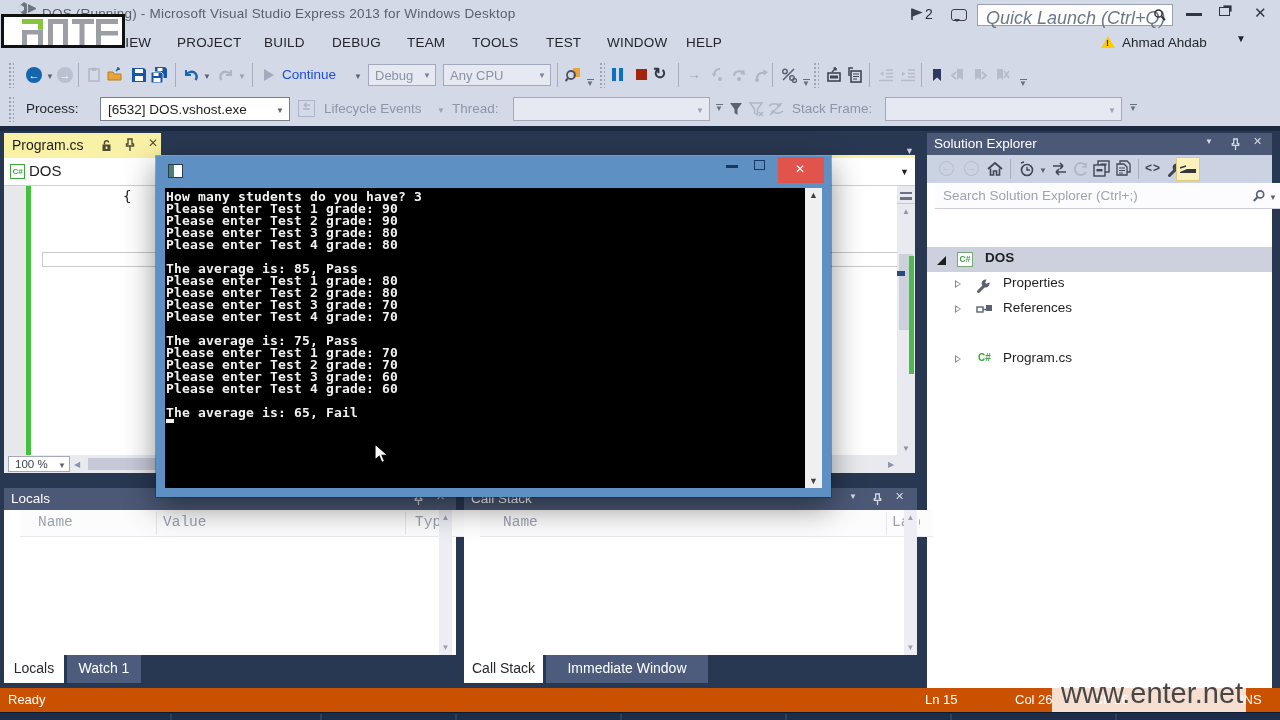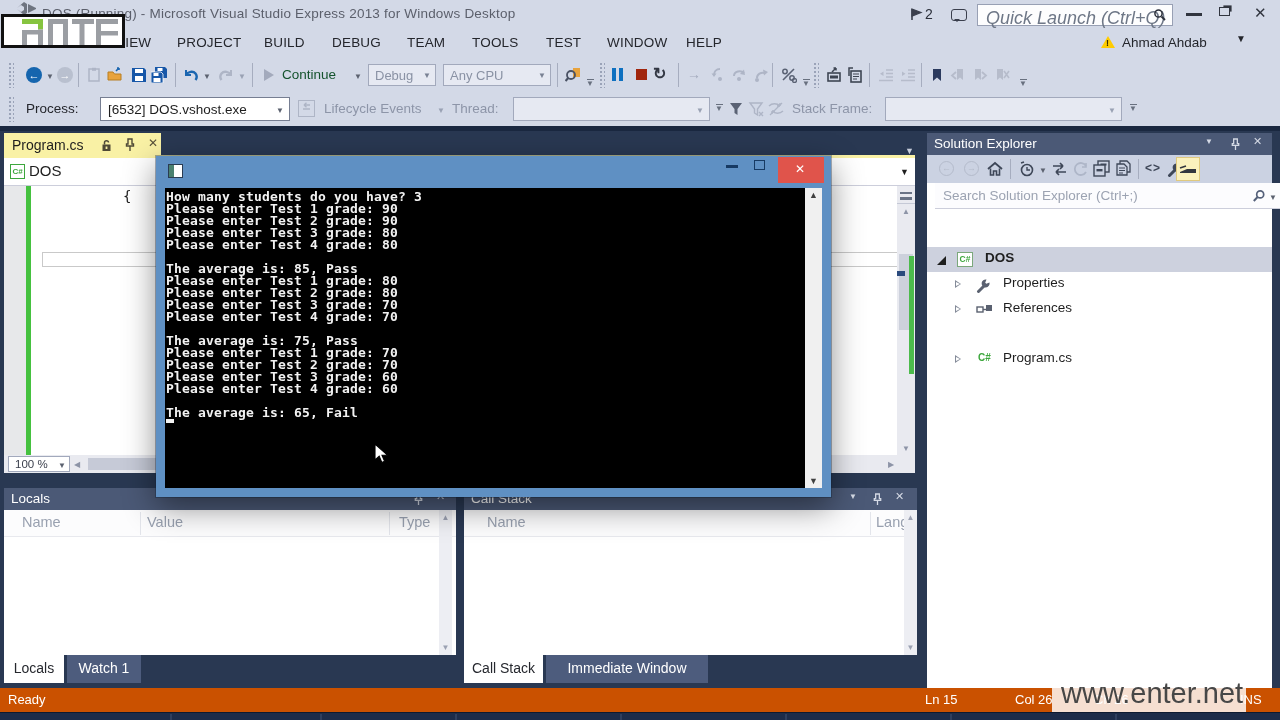--- a/index.html
+++ b/index.html
@@ -114,21 +114,21 @@
   .exp-closed { position:absolute; width:7px; height:9px; }
   .exp-closed:before { content:""; position:absolute; width:0; height:0; border-top:4.5px solid transparent; border-bottom:4.5px solid transparent; border-left:6.5px solid #848B99; }
   .exp-closed:after { content:""; position:absolute; left:1px; top:1.6px; width:0; height:0; border-top:2.9px solid transparent; border-bottom:2.9px solid transparent; border-left:4.2px solid #FFFFFF; }
   .csharp-chip { position:absolute; width:16px; height:15px; border:1px solid #7BA87B; background:#fff; color:#3DA73D; font-size:8.5px; font-weight:bold; text-align:center; line-height:13px; }
   .csharp-txt { position:absolute; color:#3DA73D; font-size:10px; font-weight:bold; }
 
   
   #locals { left:4px; top:488px; width:452px; height:195px; }
   #locals-title { left:0; top:0; width:452px; }
   #locals-body { left:0; top:22px; width:452px; height:145px; background:#FFFFFF; }
-  .grid-hdr { position:absolute; left:0; top:0; width:100%; height:27px; background:#FCFCFD; border-bottom:1px solid #E8E9EE; }
+  .grid-hdr { position:absolute; left:16px; top:0; width:100%; height:27px; background:#FCFCFD; border-bottom:1px solid #E8E9EE;font-family:Liberation Mono, monospace; }
   .col-sep { position:absolute; top:2px; width:1px; height:23px; background:#E3E5EB; }
   #callstack { left:464px; top:488px; width:453px; height:195px; }
   #cs-title { left:0; top:0; width:453px; }
   #cs-body { left:0; top:22px; width:453px; height:145px; background:#FFFFFF; }
   #locals-tabs { left:4px; top:655px; height:28px; }
   #cs-tabs { left:464px; top:655px; height:28px; }
 
   
   #statusbar { left:0; top:688px; width:1280px; height:24px; background:#CA5100; color:#FFFFFF; }
   .sb-item { position:absolute; top:4px; font-size:13px; color:#FFFFFF; }
@@ -232,21 +232,21 @@
       <path d="M3 8 C5 4.5, 10 3.5, 12.5 6.5 C14 8.5, 14 11, 12.5 13" fill="none" stroke="#1B66B0" stroke-width="2.4"></path>
     </svg>
   <span class="abs caret" style="left:203px; top:14px">▼</span>
   <svg class="abs icon16" style="left:218px" viewBox="0 0 16 16">
       <path d="M13 3 L13 8 L8 8" fill="none" stroke="#AEB5C6" stroke-width="2"></path>
       <path d="M13 8 C11 4.5, 6 3.5, 3.5 6.5 C2 8.5, 2 11, 3.5 13" fill="none" stroke="#AEB5C6" stroke-width="2.4"></path>
     </svg>
   <span class="abs caret dis" style="left:238px; top:14px">▼</span>
   <div class="abs tsep" style="left:252px"></div>
   <div class="abs play-tri" style="left:264px; top:11px"></div>
-  <span class="abs tool-label" style="left:282px; top:9px; color:#14532d">Continue</span>
+  <span class="abs tool-label" style="left:282px; top:9px; color:#1d4ed8">Continue</span>
   <span class="abs caret" style="left:354px; top:14px">▼</span>
   <div class="abs combo" style="left:368px; top:6px; width:68px; height:22px">
     <span class="cv">Debug</span>
       <span class="ca">▼</span>
   </div>
   <div class="abs combo" style="left:443px; top:6px; width:108px; height:22px">
     <span class="cv">Any CPU</span>
       <span class="ca">▼</span>
   </div>
   <div class="abs tsep" style="left:557px"></div>

